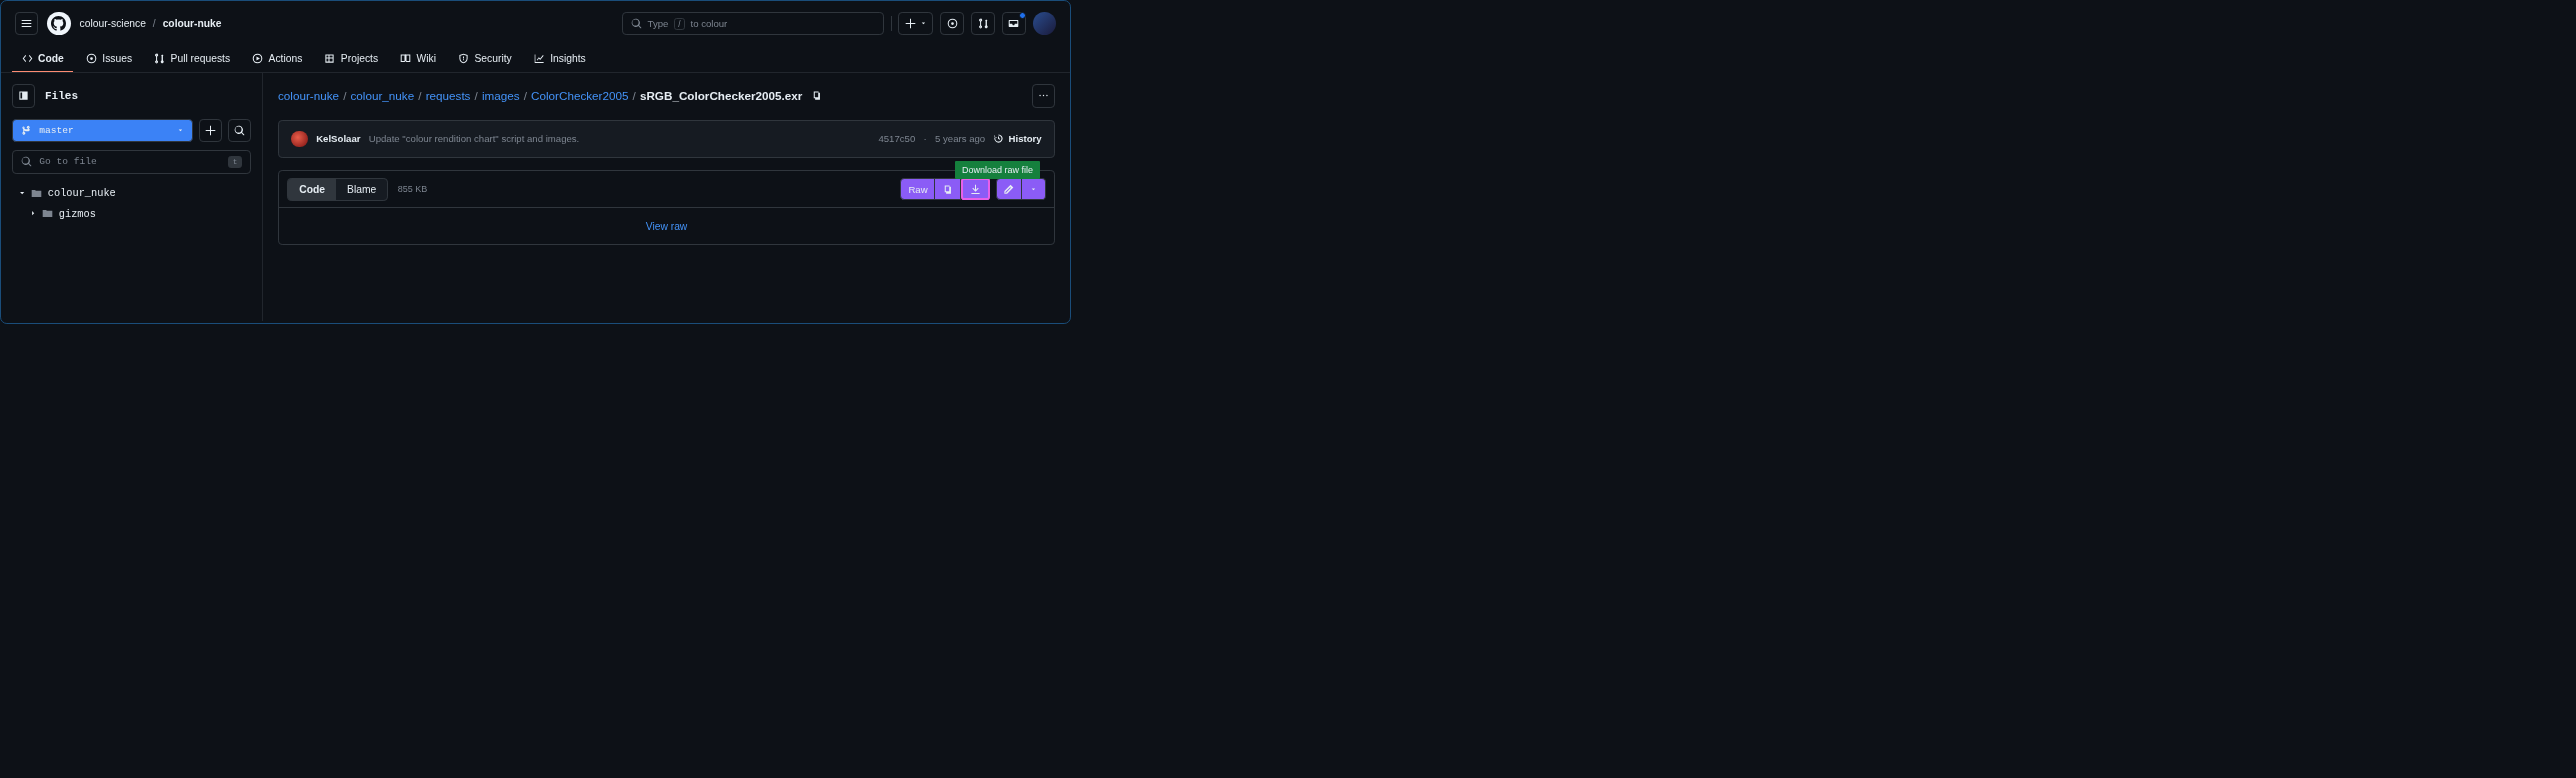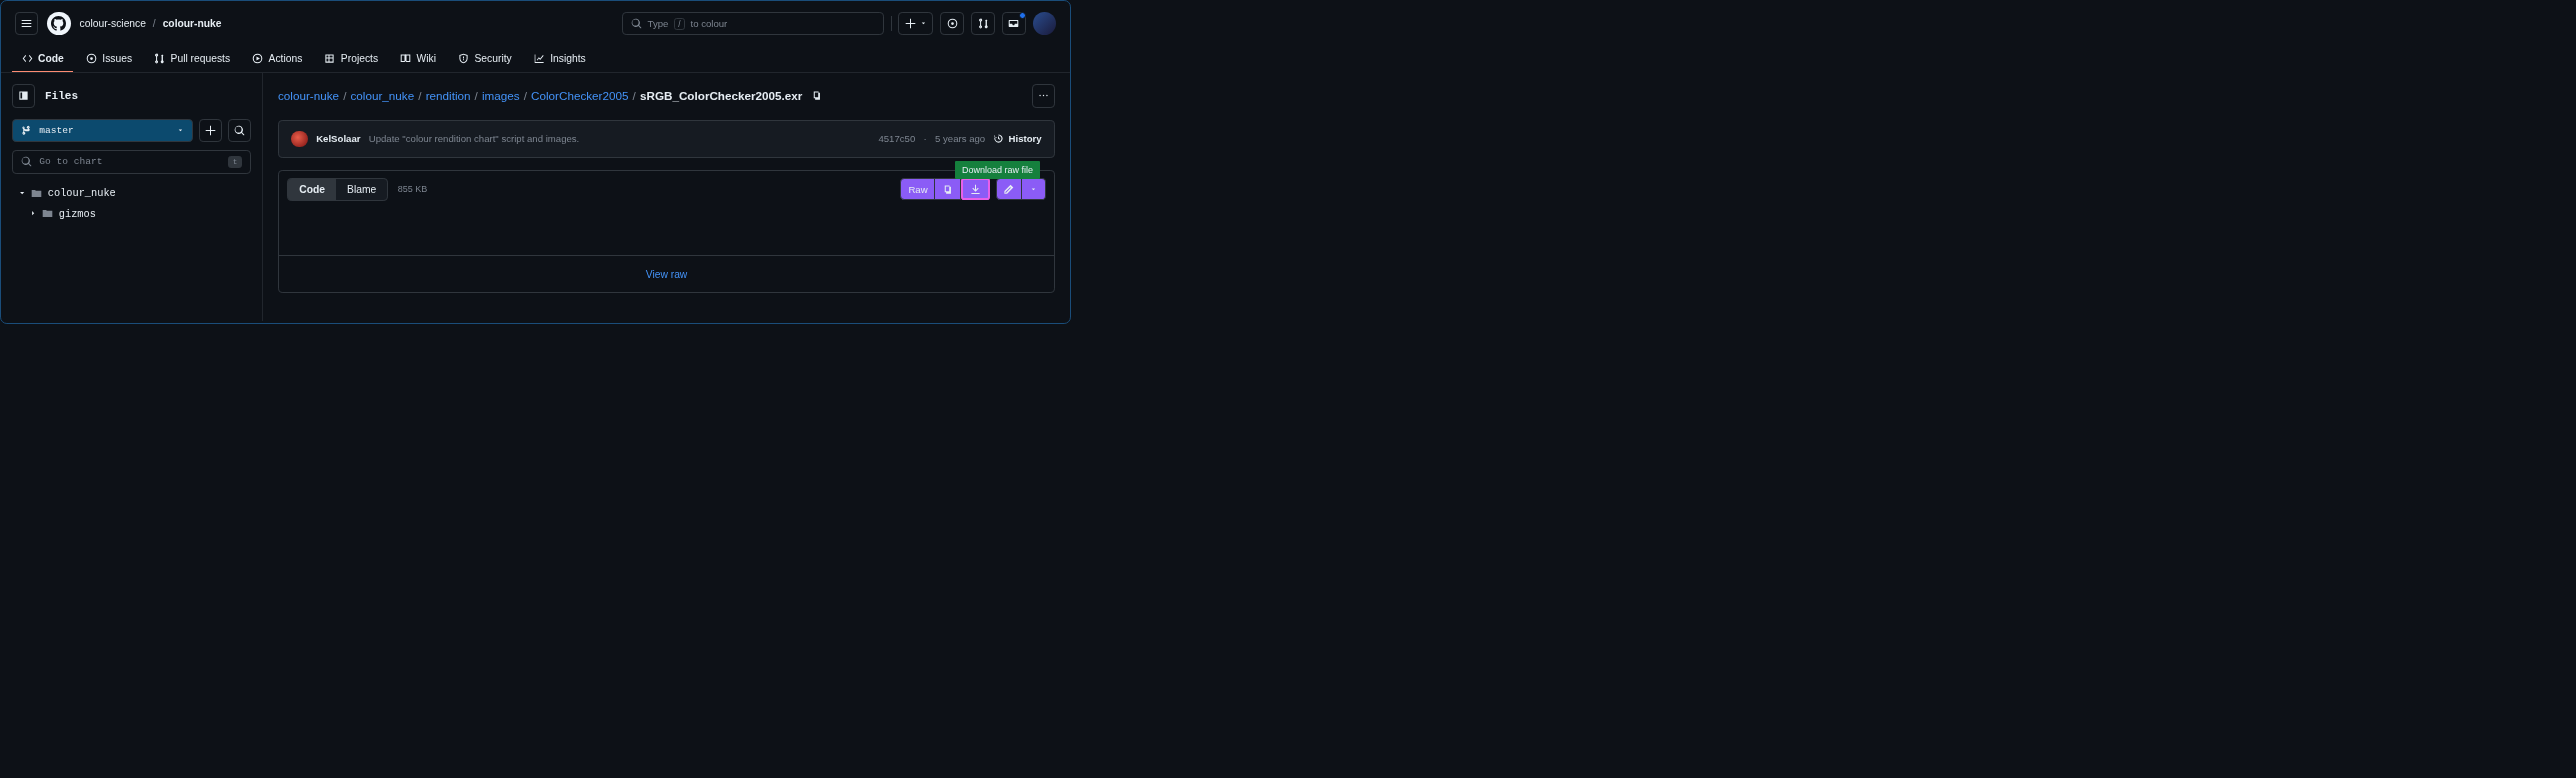--- a/index.html
+++ b/index.html
@@ -96,21 +96,21 @@
 .side-btn {
   width: 23.4px; height: 23.4px;
   border: 0.7px solid #30363d; border-radius: 4.1px;
   display: flex; align-items: center; justify-content: center;
   cursor: pointer;
 }
 .files-title { font-size: 11px; font-weight: 600; }
 .branch-row { display: flex; gap: 5.5px; margin-bottom: 8.3px; }
 .branch-select {
   flex: 1; height: 23.4px;
-  background: #0c4a6e; border: 0.7px solid #30363d;
+  background: #3b82f6; border: 0.7px solid #30363d;
   border-radius: 4.1px;
   display: flex; align-items: center; padding: 0 8.3px;
   gap: 6.9px; cursor: pointer;
 }
 .branch-select .caret { margin-left: auto; }
 .file-search {
   height: 23.4px;
   border: 0.7px solid #30363d; border-radius: 4.1px;
   display: flex; align-items: center; padding: 0 8.3px;
   gap: 6.9px; color: #7d8590; margin-bottom: 9.6px;
@@ -182,21 +182,20 @@
 .tool-btn.last { border-radius: 0 4.1px 4.1px 0; }
 .tool-btn.mid { border-left: none; }
 .download-highlight {
   border: 2.1px solid #e860e8 !important;
   border-radius: 2.8px !important;
 }
 .gap8 { width: 5.5px; }
 .file-body {
   padding: 12.4px; text-align: center;
   border-top: 0.7px solid #30363d;
-  margin-top: 48px;
 }
 .file-body a { color: #4493f8; text-decoration: none; font-size: 10.3px; }
 .tooltip {
   position: absolute; right: 30px; top: 88px;
   background: #15803d; color: #e6edf3;
   padding: 4.1px 6.9px; border-radius: 1px;
   font-size: 9px; white-space: nowrap;
 }
 svg { fill: currentColor; }
 .icon16 { width: 11px; height: 11px; }
@@ -337,21 +336,21 @@
       <div class="side-btn">
         <svg class="icon16" viewBox="0 0 16 16">
             <path d="M10.68 11.74a6 6 0 1 1 1.06-1.06l3.04 3.04a.75.75 0 1 1-1.06 1.06l-3.04-3.04zM11 6.5a4.5 4.5 0 1 0-9 0 4.5 4.5 0 0 0 9 0z"></path>
           </svg>
       </div>
     </div>
     <div class="file-search">
       <svg class="icon16" viewBox="0 0 16 16">
           <path d="M10.68 11.74a6 6 0 1 1 1.06-1.06l3.04 3.04a.75.75 0 1 1-1.06 1.06l-3.04-3.04zM11 6.5a4.5 4.5 0 1 0-9 0 4.5 4.5 0 0 0 9 0z"></path>
         </svg>
-      <span>Go to chart</span>
+      <span>Go to file</span>
       <span class="kbd">t</span>
     </div>
     <div class="tree-item">
       <svg width="8.3" height="8.3" viewBox="0 0 16 16">
           <path d="M4 6l4 4 4-4z"></path>
         </svg>
       <svg class="icon16 folder-icon" viewBox="0 0 16 16">
           <path d="M1 3h5l1 1h8v9H1z"></path>
         </svg>
       <span>colour_nuke</span>
@@ -366,21 +365,21 @@
       <span>gizmos</span>
     </div>
   </div>
 
   <div class="content">
     <div class="path-row">
       <a>colour-nuke</a>
         <span class="sep">/</span>
       <a>colour_nuke</a>
         <span class="sep">/</span>
-      <a>rendition</a>
+      <a>requests</a>
         <span class="sep">/</span>
       <a>images</a>
         <span class="sep">/</span>
       <a>ColorChecker2005</a>
         <span class="sep">/</span>
       <span class="current">sRGB_ColorChecker2005.exr</span>
       <svg class="icon16" style="margin-left:4.1px;cursor:pointer" viewBox="0 0 16 16">
           <path d="M4 2h7v2h2v10H6v-2H4zM5.5 3.5v7h5v-7zM7.5 12.5h4v-7H13v8.5H7.5z"></path>
         </svg>
       <div class="kebab">

